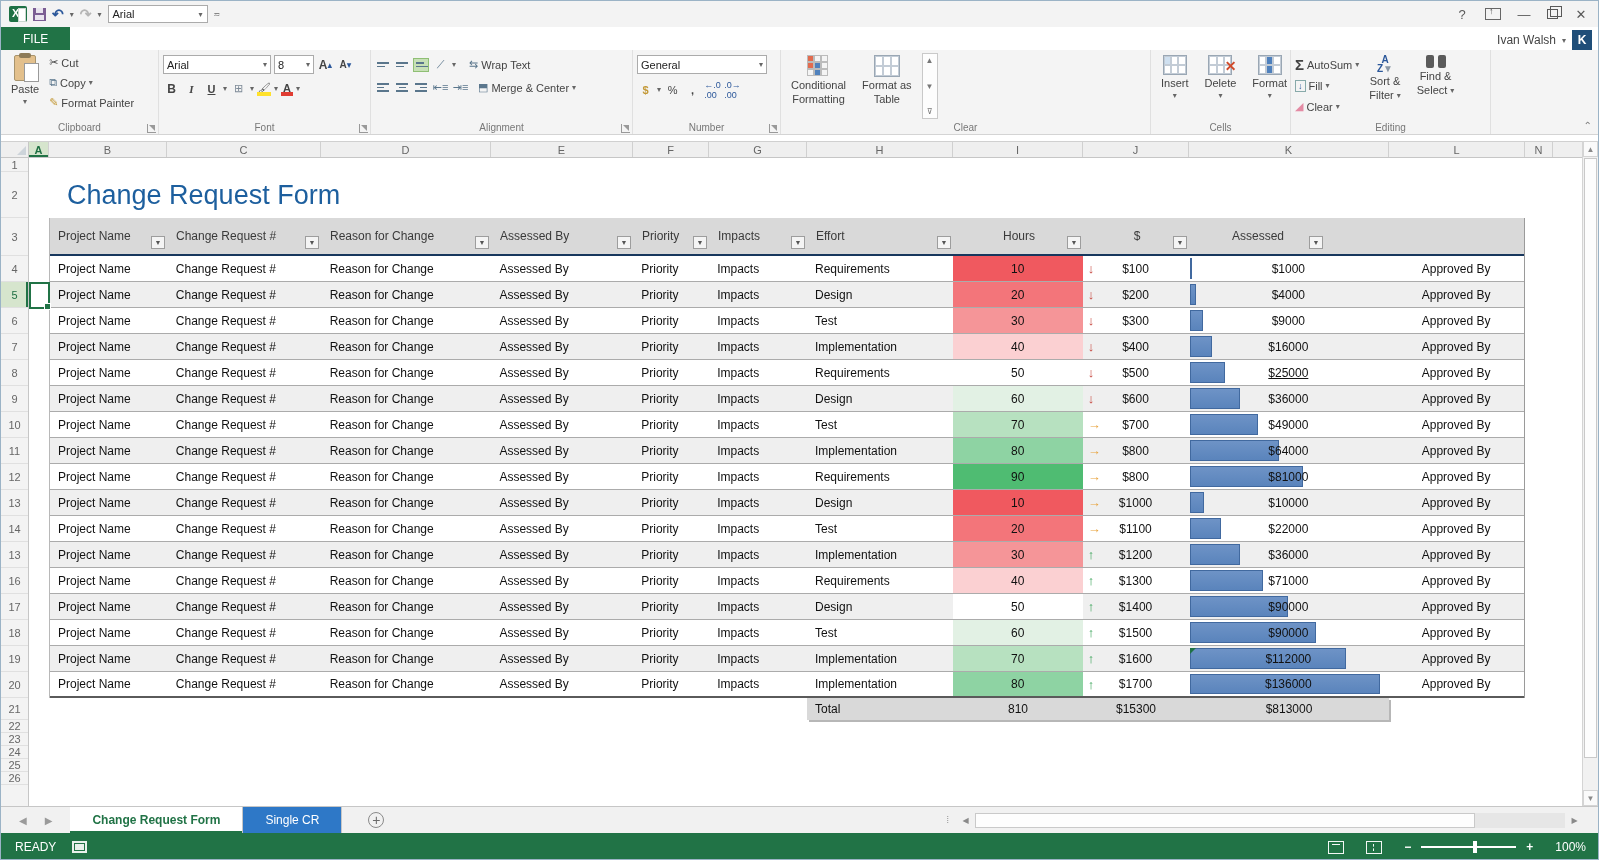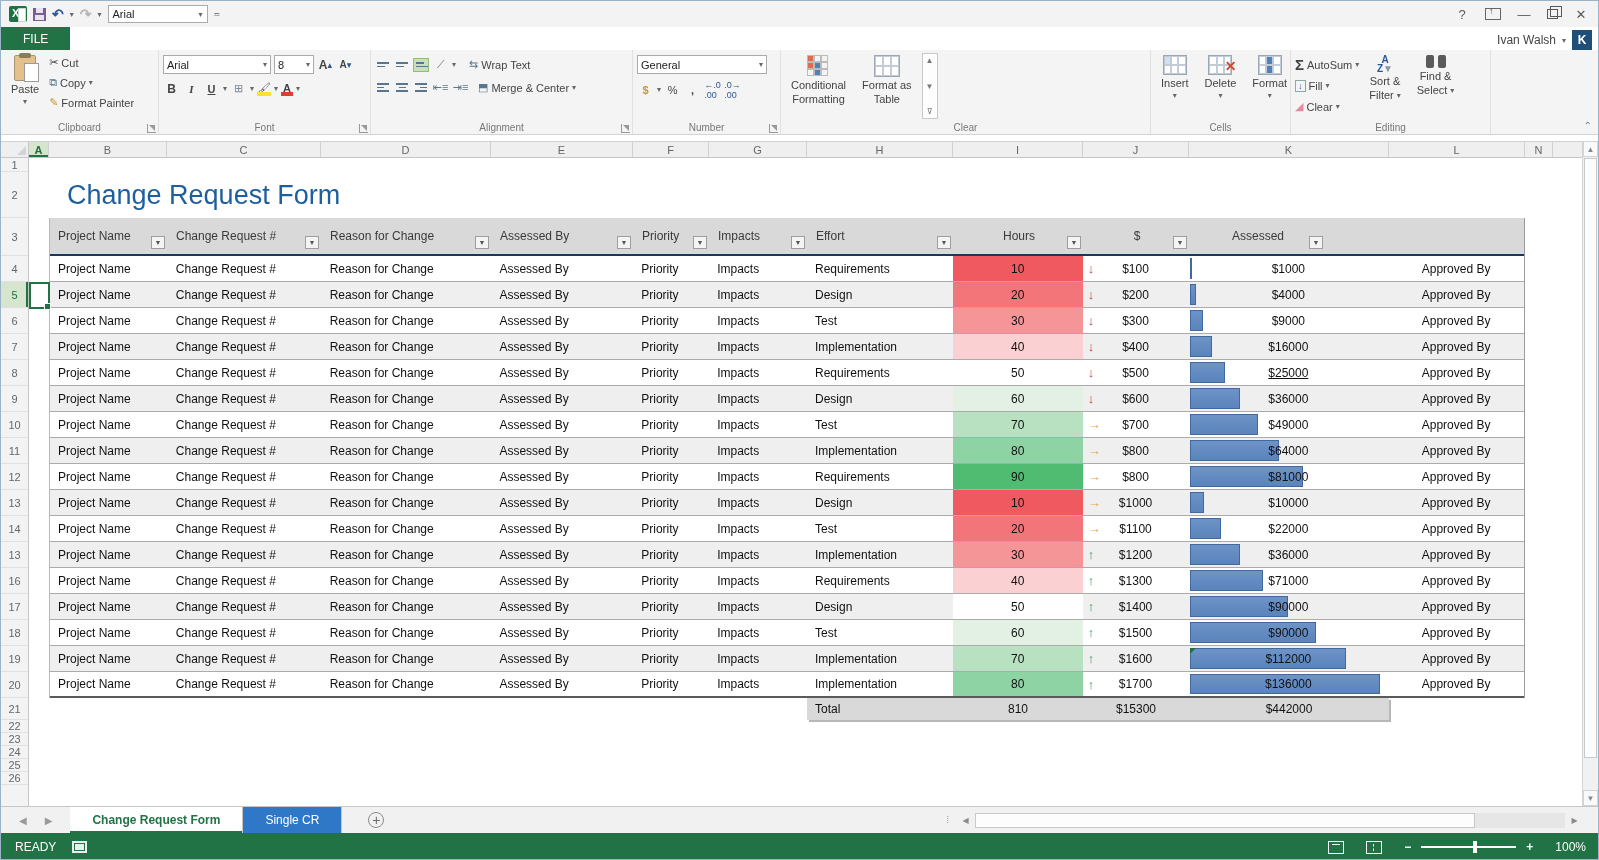--- a/index.html
+++ b/index.html
@@ -874,21 +874,21 @@
             <div class="td cc" style="width: 136px;">Approved By</div>
           </div>
         </div>
     </div>
     <div class="totalrow">
       <div style="width:758px"></div>
       <div class="totalband">
         <span class="tcell" style="width:146px; padding-left:8px">Total</span>
         <span class="tcell" style="width:130px; justify-content:center">810</span>
         <span class="tcell" style="width:106px; justify-content:center">$15300</span>
-        <span class="tcell" style="width:200px; justify-content:center">$442000</span>
+        <span class="tcell" style="width:200px; justify-content:center">$813000</span>
       </div>
     </div>
   </div>
   <div class="selbox" style="left:28px"></div>
 </div>
 
 <div class="vscroll">
   <div class="vs-arrow">▲</div>
   <div class="vs-thumb"></div>
   <div class="vs-arrow vs-down">▼</div>

